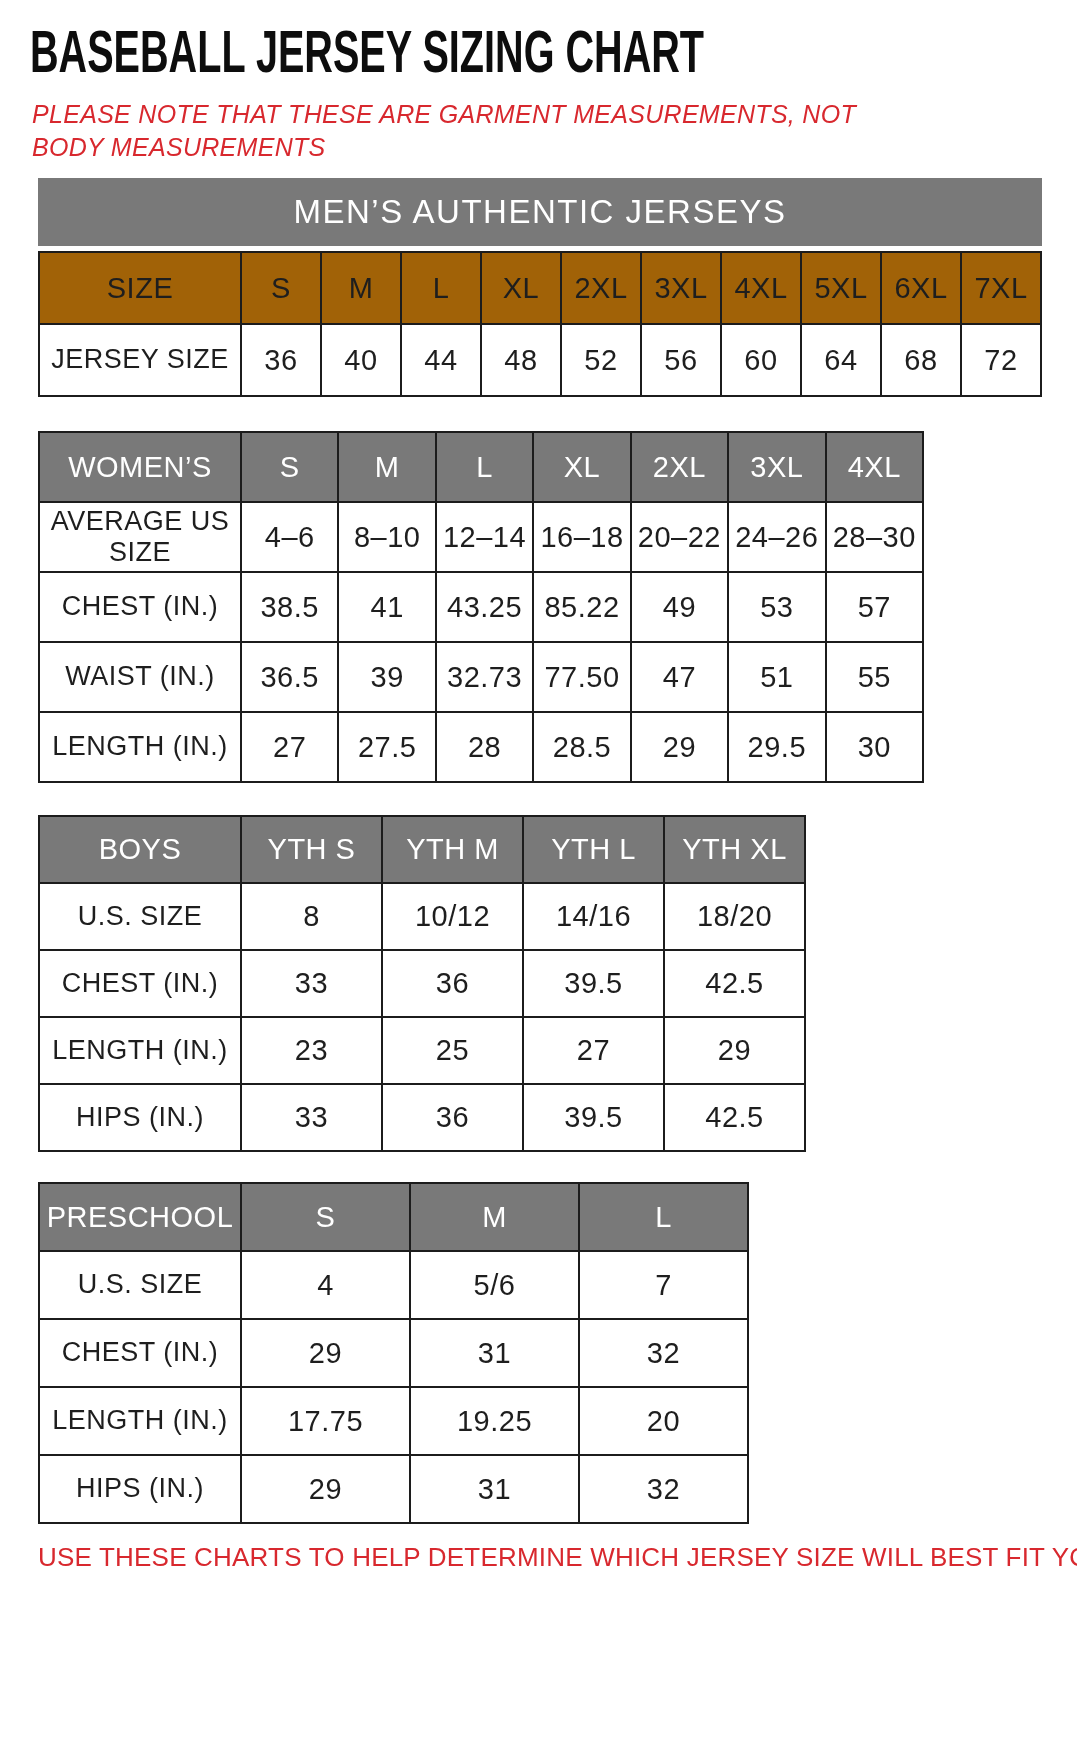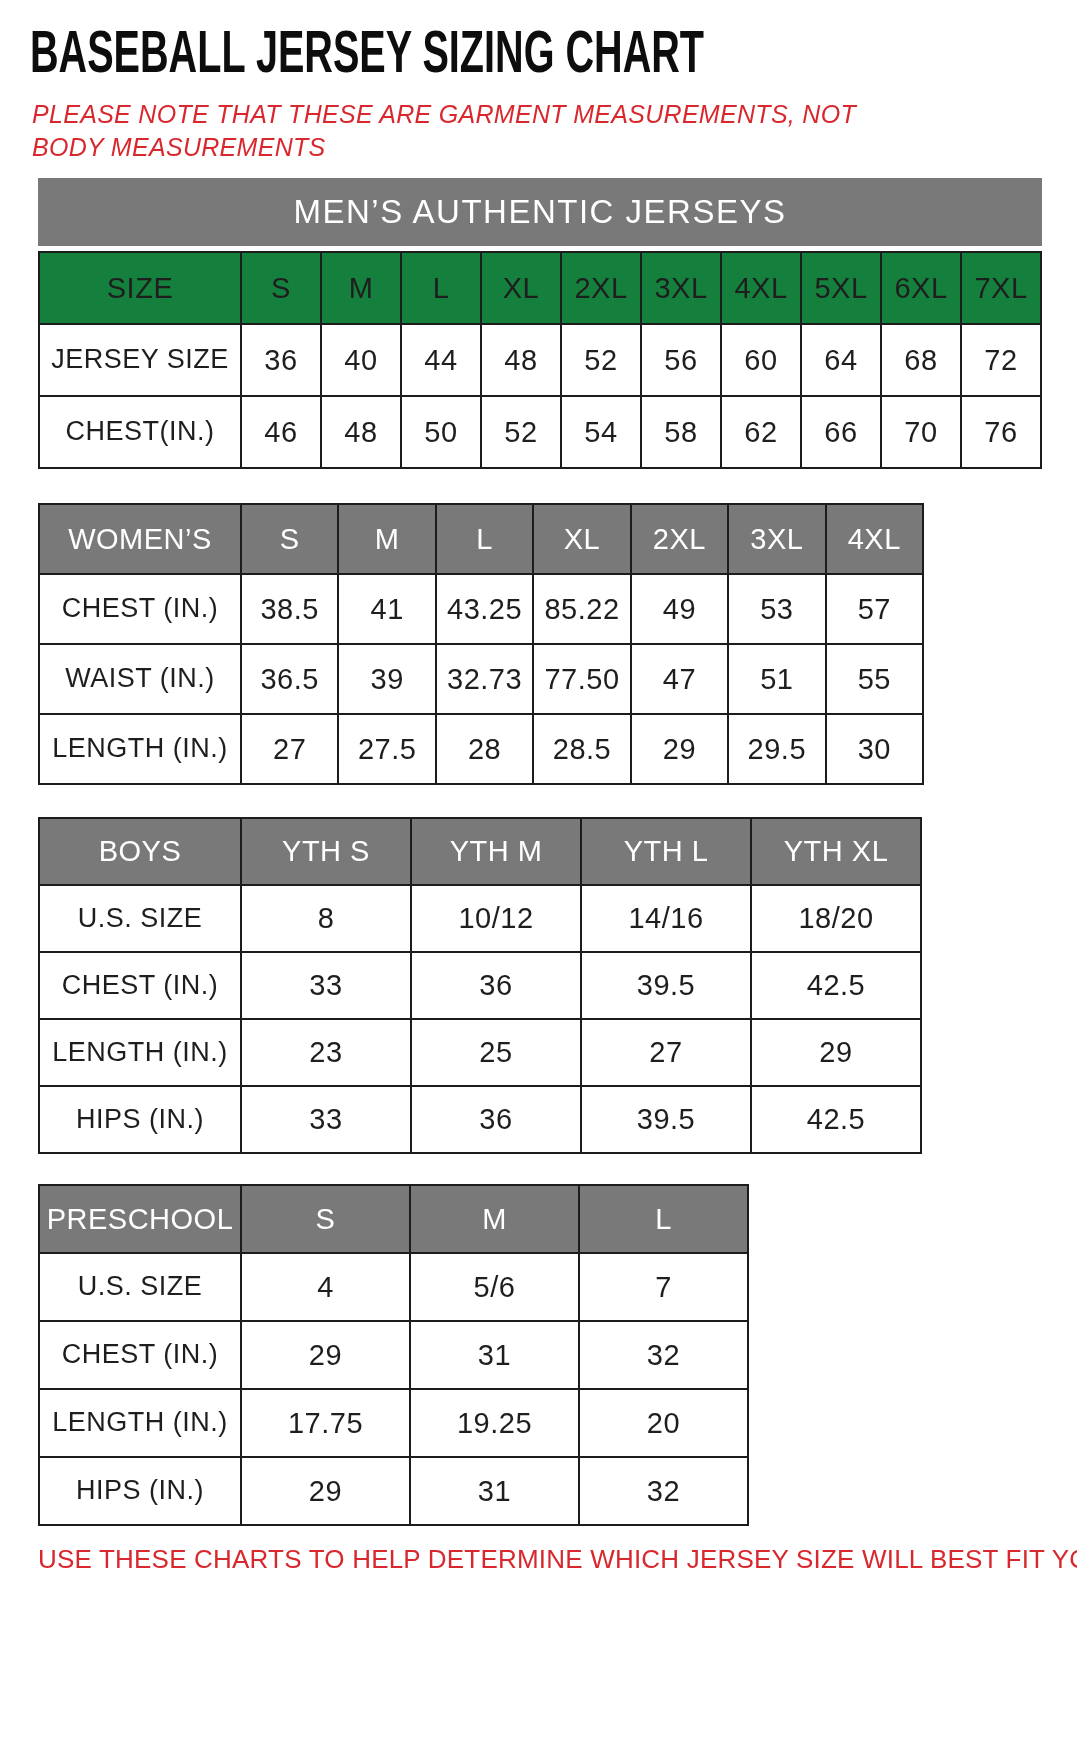--- a/index.html
+++ b/index.html
@@ -65,28 +65,28 @@
     overflow:hidden;
   }
   td.value{ font-size:29px; }
   td.rowlabel{ font-size:27px; line-height:1.15; }
   th.colhead{ font-size:29px; }
   table.hdr-gray th.colhead{
     background:var(--gray);
     color:#ffffff;
   }
   table.hdr-plain th.colhead{
-    background:#15803d;
+    background:#a16207;
     color:var(--textDark);
   }
   #t-mens{ width:1004px; }
   #t-mens th,#t-mens td{ height:72px; }
   #t-womens{ width:886px; }
   #t-womens th,#t-womens td{ height:70px; }
-  #t-boys{ width:884px; }
+  #t-boys{ width:768px; }
   #t-boys th,#t-boys td{ height:67px; }
   #t-preschool{ width:711px; }
   #t-preschool th,#t-preschool td{ height:68px; }
   .footer{
     margin:18px 0 0 38px;
     font-size:26px;
     color:var(--red);
     letter-spacing:0.2px;
     white-space:nowrap;
   }
@@ -136,33 +136,20 @@
           <td class="value">40</td>
           <td class="value">44</td>
           <td class="value">48</td>
           <td class="value">52</td>
           <td class="value">56</td>
           <td class="value">60</td>
           <td class="value">64</td>
           <td class="value">68</td>
           <td class="value">72</td>
         </tr>
-        <tr>
-          <td class="rowlabel">CHEST(IN.)</td>
-          <td class="value">46</td>
-          <td class="value">48</td>
-          <td class="value">50</td>
-          <td class="value">52</td>
-          <td class="value">54</td>
-          <td class="value">58</td>
-          <td class="value">62</td>
-          <td class="value">66</td>
-          <td class="value">70</td>
-          <td class="value">76</td>
-        </tr>
       </tbody>
     </table>
 </section>
 
 <section class="section" id="womens-section">
   <table id="t-womens" class="hdr-gray">
       <colgroup>
         <col style="width: 202px;">
         <col>
         <col>
@@ -179,20 +166,30 @@
           <th class="colhead">M</th>
           <th class="colhead">L</th>
           <th class="colhead">XL</th>
           <th class="colhead">2XL</th>
           <th class="colhead">3XL</th>
           <th class="colhead">4XL</th>
         </tr>
       </thead>
       <tbody>
         <tr>
+          <td class="rowlabel">AVERAGE US SIZE</td>
+          <td class="value">4–6</td>
+          <td class="value">8–10</td>
+          <td class="value">12–14</td>
+          <td class="value">16–18</td>
+          <td class="value">20–22</td>
+          <td class="value">24–26</td>
+          <td class="value">28–30</td>
+        </tr>
+        <tr>
           <td class="rowlabel">CHEST (IN.)</td>
           <td class="value">38.5</td>
           <td class="value">41</td>
           <td class="value">43.25</td>
           <td class="value">85.22</td>
           <td class="value">49</td>
           <td class="value">53</td>
           <td class="value">57</td>
         </tr>
         <tr>

